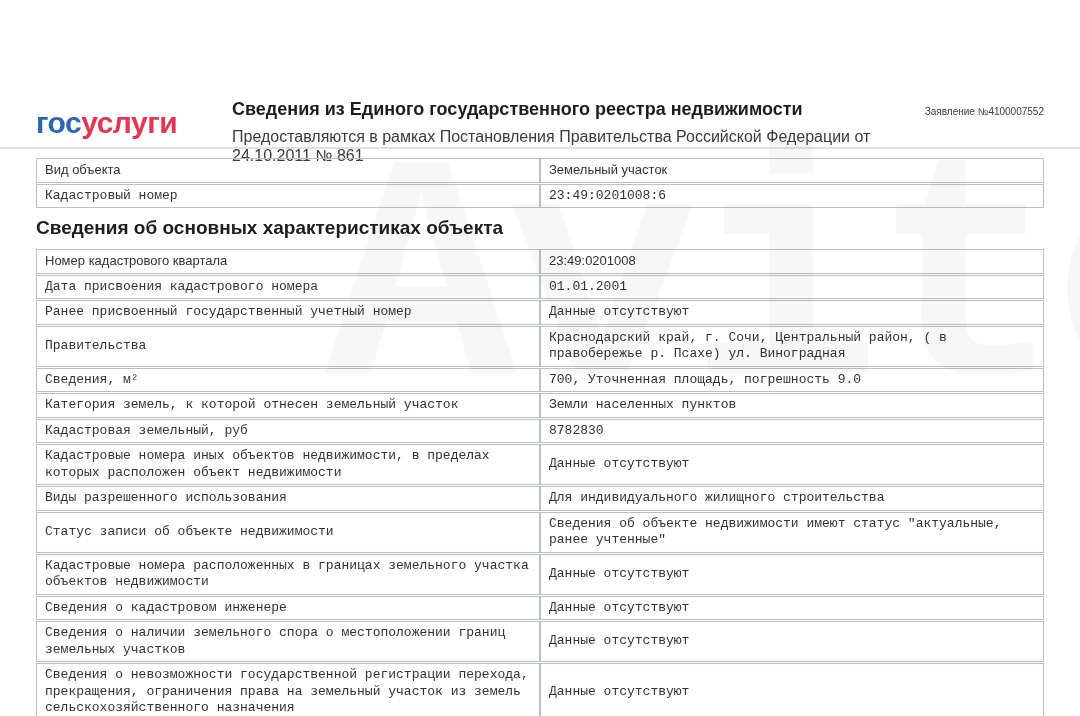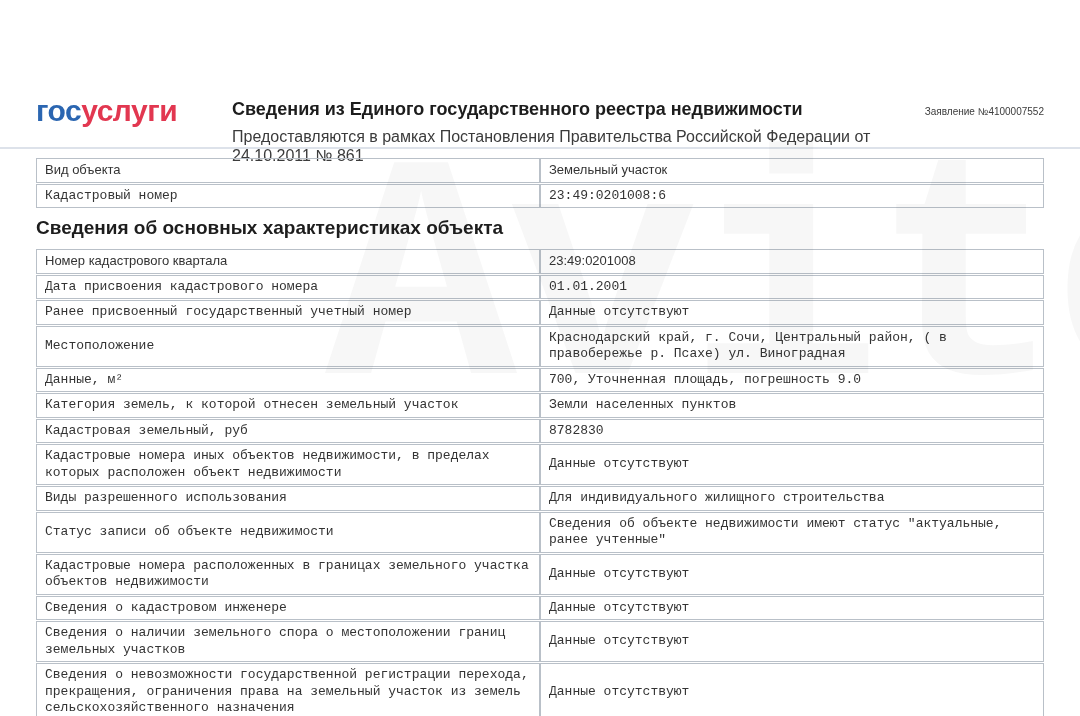--- a/index.html
+++ b/index.html
@@ -11,21 +11,21 @@
     position: relative;
     overflow: hidden;
   }
   :root {
     --logo-blue: #2b66b1;
     --logo-red: #e23750;
     --table-border: #b9c0c8;
     --rule-color: #dde2ea;
   }
   .logo {
-    position: absolute; left: 36px; top: 96px;
+    position: absolute; left: 36px; top: 108px;
     font-size: 30px; font-weight: bold; letter-spacing: -0.5px;
     line-height: 1;
   }
   .logo .p1 { color: var(--logo-blue); }
   .logo .p2 { color: var(--logo-red); }
 
   .titleblock { position: absolute; left: 232px; top: 99px; width: 648px; }
   .doc-title { font-size: 18px; font-weight: bold; color: #1d1d1d; line-height: 1.2; }
   .doc-subtitle { font-size: 16px; color: #3b3b3b; margin-top: 6px; line-height: 1.2; }
 
@@ -111,25 +111,25 @@
     </div>
     <div class="trow">
       <div class="cell label">Дата присвоения кадастрового номера</div>
       <div class="cell value">01.01.2001</div>
     </div>
     <div class="trow">
       <div class="cell label">Ранее присвоенный государственный учетный номер</div>
       <div class="cell value">Данные отсутствуют</div>
     </div>
     <div class="trow">
-      <div class="cell label">Местоположение</div>
+      <div class="cell label">Правительства</div>
       <div class="cell value">Краснодарский край, г. Сочи, Центральный район, ( в правобережье р. Псахе) ул. Виноградная</div>
     </div>
     <div class="trow">
-      <div class="cell label">Данные, м²</div>
+      <div class="cell label">Сведения, м²</div>
       <div class="cell value">700, Уточненная площадь, погрешность 9.0</div>
     </div>
     <div class="trow">
       <div class="cell label">Категория земель, к которой отнесен земельный участок</div>
       <div class="cell value">Земли населенных пунктов</div>
     </div>
     <div class="trow">
       <div class="cell label">Кадастровая земельный, руб</div>
       <div class="cell value">8782830</div>
     </div>

